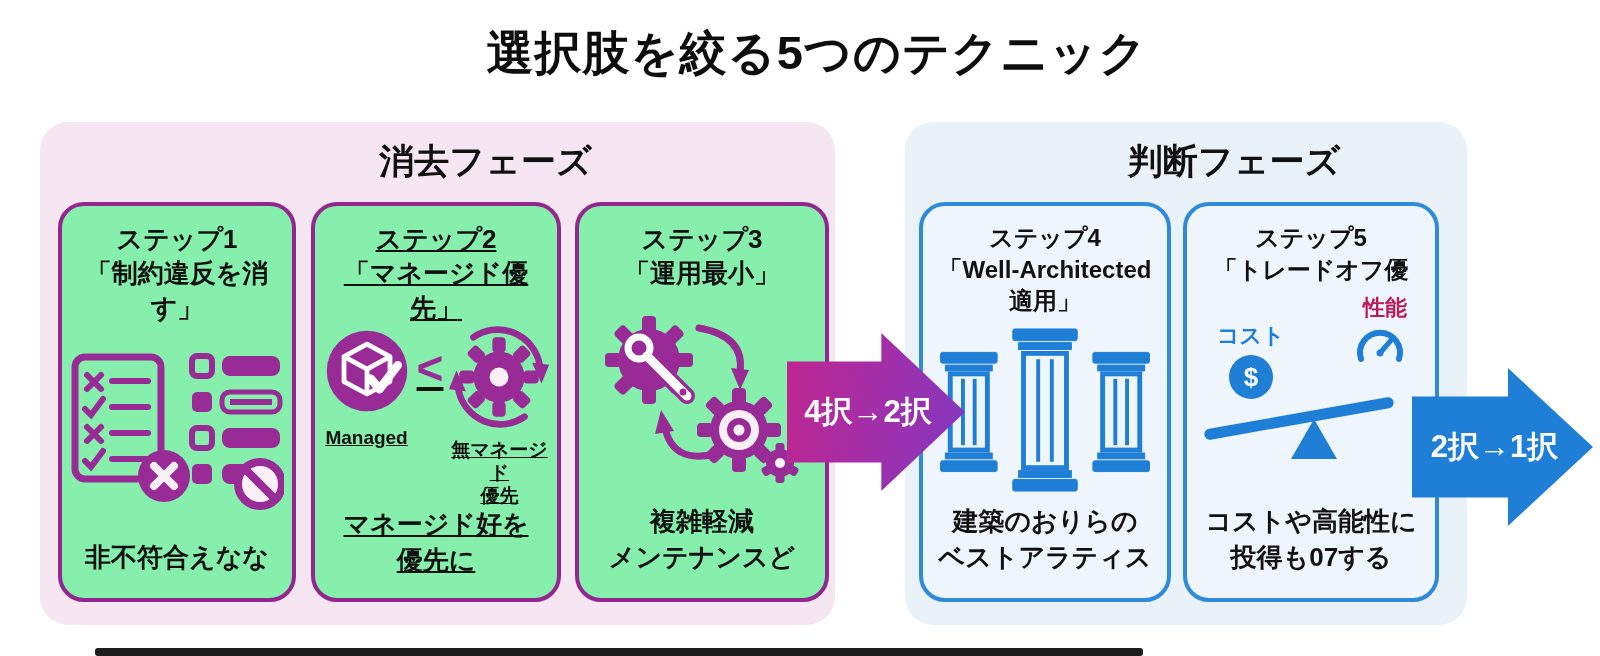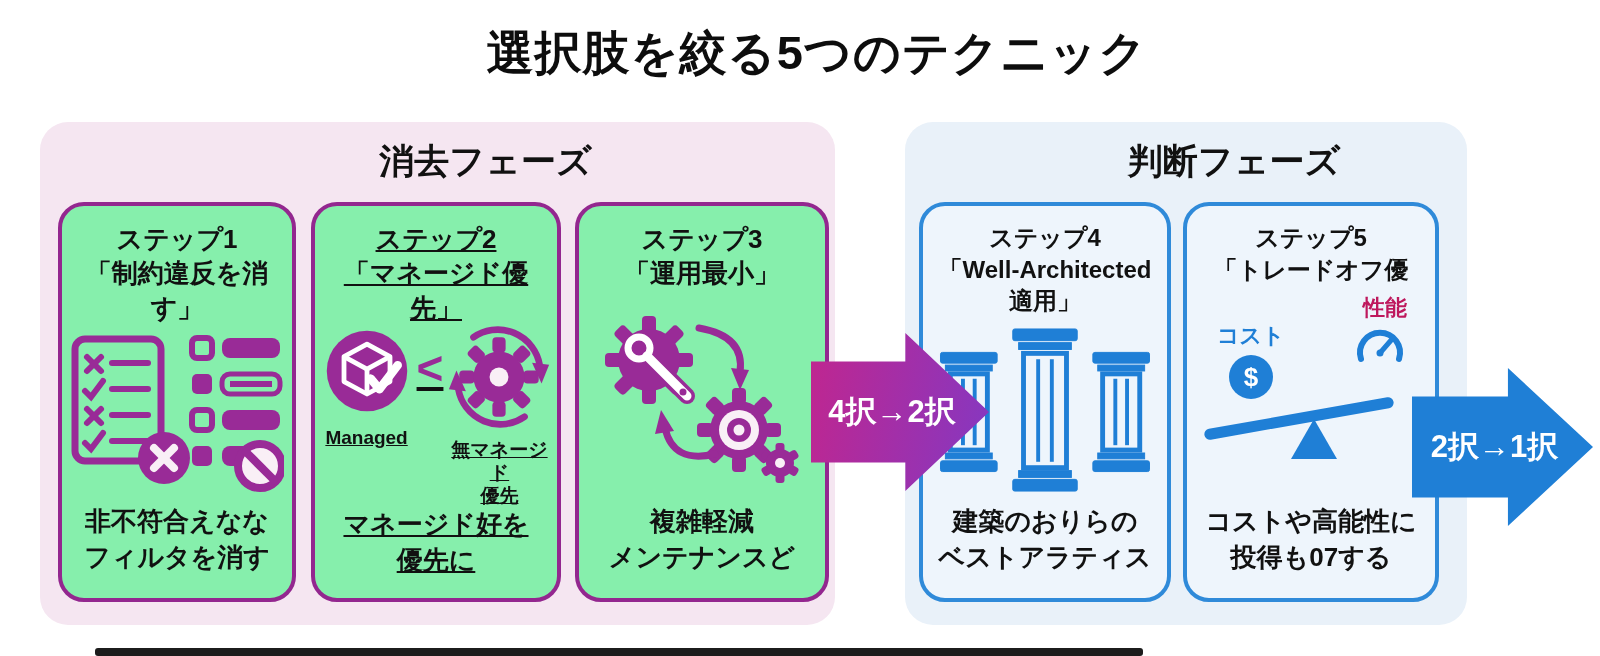--- a/index.html
+++ b/index.html
@@ -39,21 +39,20 @@
   .s2-label { font-size:19px; font-weight:800; text-align:center; line-height:1.2; }
 
   .arrow {
     position:absolute; display:flex; align-items:center; justify-content:center;
     color:#ffffff; font-weight:800; font-size:31px; box-sizing:border-box; padding-right:16px;
   }
   .arrow1 {
     left:787px; top:333px; width:178px; height:158px;
     background:linear-gradient(100deg,#c0268f 0%,#8438c2 100%);
     clip-path:polygon(0 18%,53% 18%,53% 0,100% 50%,53% 100%,53% 82%,0 82%);
-    margin-left:24px;
   }
   .arrow2 {
     left:1412px; top:368px; width:181px; height:158px;
     background:#1f7fd6;
     clip-path:polygon(0 18%,53% 18%,53% 0,100% 50%,53% 100%,53% 82%,0 82%);
   }
 
   
   .s5-cost  { position:absolute; left:22px;  top:36px; color:#1f7fd6; font-size:22px; font-weight:800; }
   .s5-perf  { position:absolute; left:168px; top:2px;  color:#be185d; font-size:22px; font-weight:800;margin-top:6px; }
@@ -129,21 +128,20 @@
           <rect x="152" y="112" width="58" height="20" rx="8" fill="#992b97"></rect>
           <g>
             <circle cx="190" cy="132" r="22" fill="#f9eff6" stroke="#992b97" stroke-width="8"></circle>
             <line x1="176" y1="118" x2="204" y2="146" stroke="#992b97" stroke-width="8" stroke-linecap="round"></line>
           </g>
         </g>
       </svg>
     </div>
     <div class="caption">
       <span>非不符合えなな</span>
-      <span>フィルタを消す</span>
     </div>
   </div>
 
   <div class="card pink card2">
     <div class="card-title">
       <span>ステップ2</span>
       <span>「マネージド優先」</span>
     </div>
     <div class="icon-area">
       <div class="s2-row">

